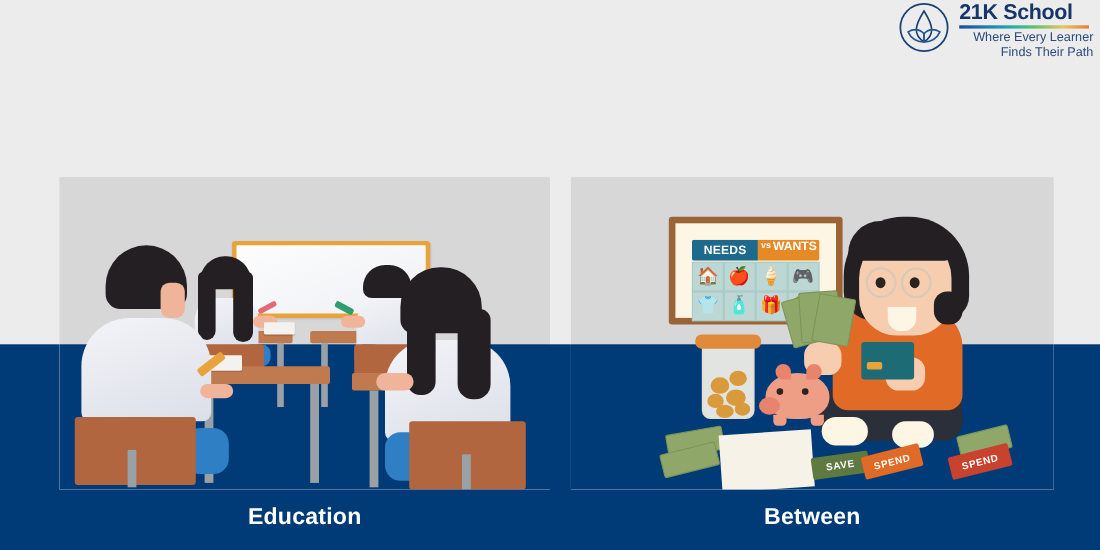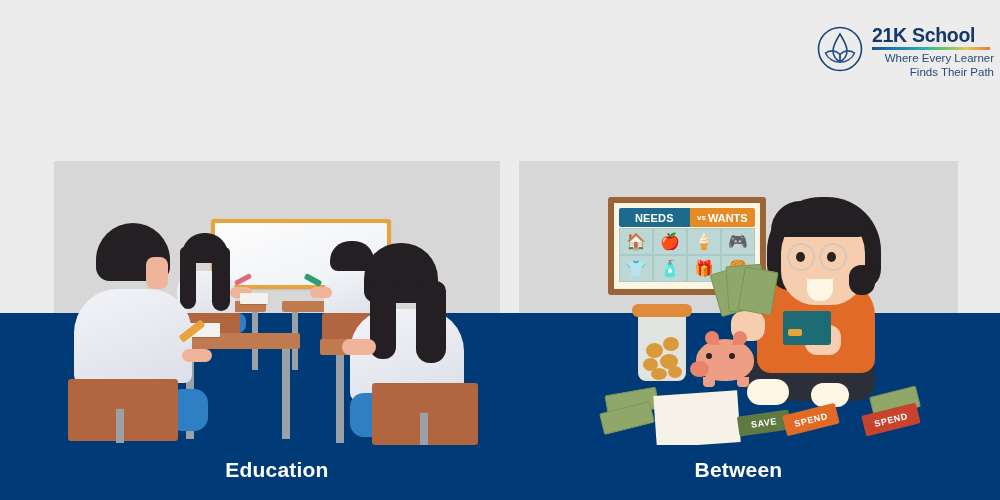--- a/index.html
+++ b/index.html
@@ -13,21 +13,21 @@
   #banner {
     position:absolute; left:0; top:0; width:1000px; height:500px;
     background:#ececec;
   }
   
   .navy-band {
     position:absolute; left:0; top:313px; width:1000px; height:187px;
     background:#003b77;
   }
   
-  .logo { position:absolute; left:816px; top:24px; width:178px; height:52px; }
+  .logo { position:absolute; left:816px; top:0; width:178px; height:52px; }
   .logo-mark { position:absolute; left:0; top:1px; width:48px; height:48px; }
   .logo-txt { position:absolute; left:56px; top:0px; width:122px; }
   .logo-name {
     font-size:19.5px; font-weight:bold; color:#15366b;
     letter-spacing:-0.3px; line-height:22px; white-space:nowrap;
   }
   .logo-rule {
     height:2.5px; width:118px; margin-top:1px;
     background:linear-gradient(90deg,#1b4f8f 0%,#1e7fb5 22%,#29b3a6 44%,#66c46a 60%,#e8c55a 80%,#e87b3c 100%);
   }
@@ -74,28 +74,28 @@
   .chair{ position:absolute; background:#b1663f; border-radius:3px; }
   .chairleg{ position:absolute; background:#8c8f93; width:6px; }
   .pencil{ position:absolute; border-radius:2px; }
   .pants{ position:absolute; background:#2f7fc4; border-radius:8px; }
   .book { position:absolute; background:#f4f2ee; border-radius:1px;
           box-shadow:0 1px 1px rgba(0,0,0,.15); }
 
   
   .frame { position:absolute; left:89px; top:36px; width:158px; height:98px;
            background:#9b6436; border-radius:3px; padding:6px; }
-  .frame-in { width:100%; height:100%; background:#fdf6e4; padding:5px; }
+  .frame-in { width:100%; height:100%; background:#fdf6e4; padding:15px; }
   .poster-head { display:flex; height:19px; border-radius:2px; overflow:hidden; }
   .ph-needs { flex:0 0 52%; background:#1d6a8c; color:#fff;
               font-size:11px; font-weight:bold; display:flex;
               align-items:center; justify-content:center; letter-spacing:.2px;}
   .ph-wants { flex:1; background:#e58a25; color:#fff;
               font-size:11px; font-weight:bold; display:flex;
-              align-items:center; justify-content:center; gap:2px;}
+              justify-content:center; gap:2px;}
   .ph-vs { font-size:8px; font-weight:bold; }
   .poster-grid { display:grid; grid-template-columns:repeat(4,1fr);
                  grid-template-rows:repeat(2,1fr); height:54px;
                  background:#bcd7d4; margin-top:1px; }
   .pcell { display:flex; align-items:center; justify-content:center;
            border:1px solid #a9cac6; font-size:16px; line-height:1; }
 
   .kid { position:absolute; }
   .kid-hair { position:absolute; background:#241f22; }
   .kid-face { position:absolute; background:#f6cdae; }

